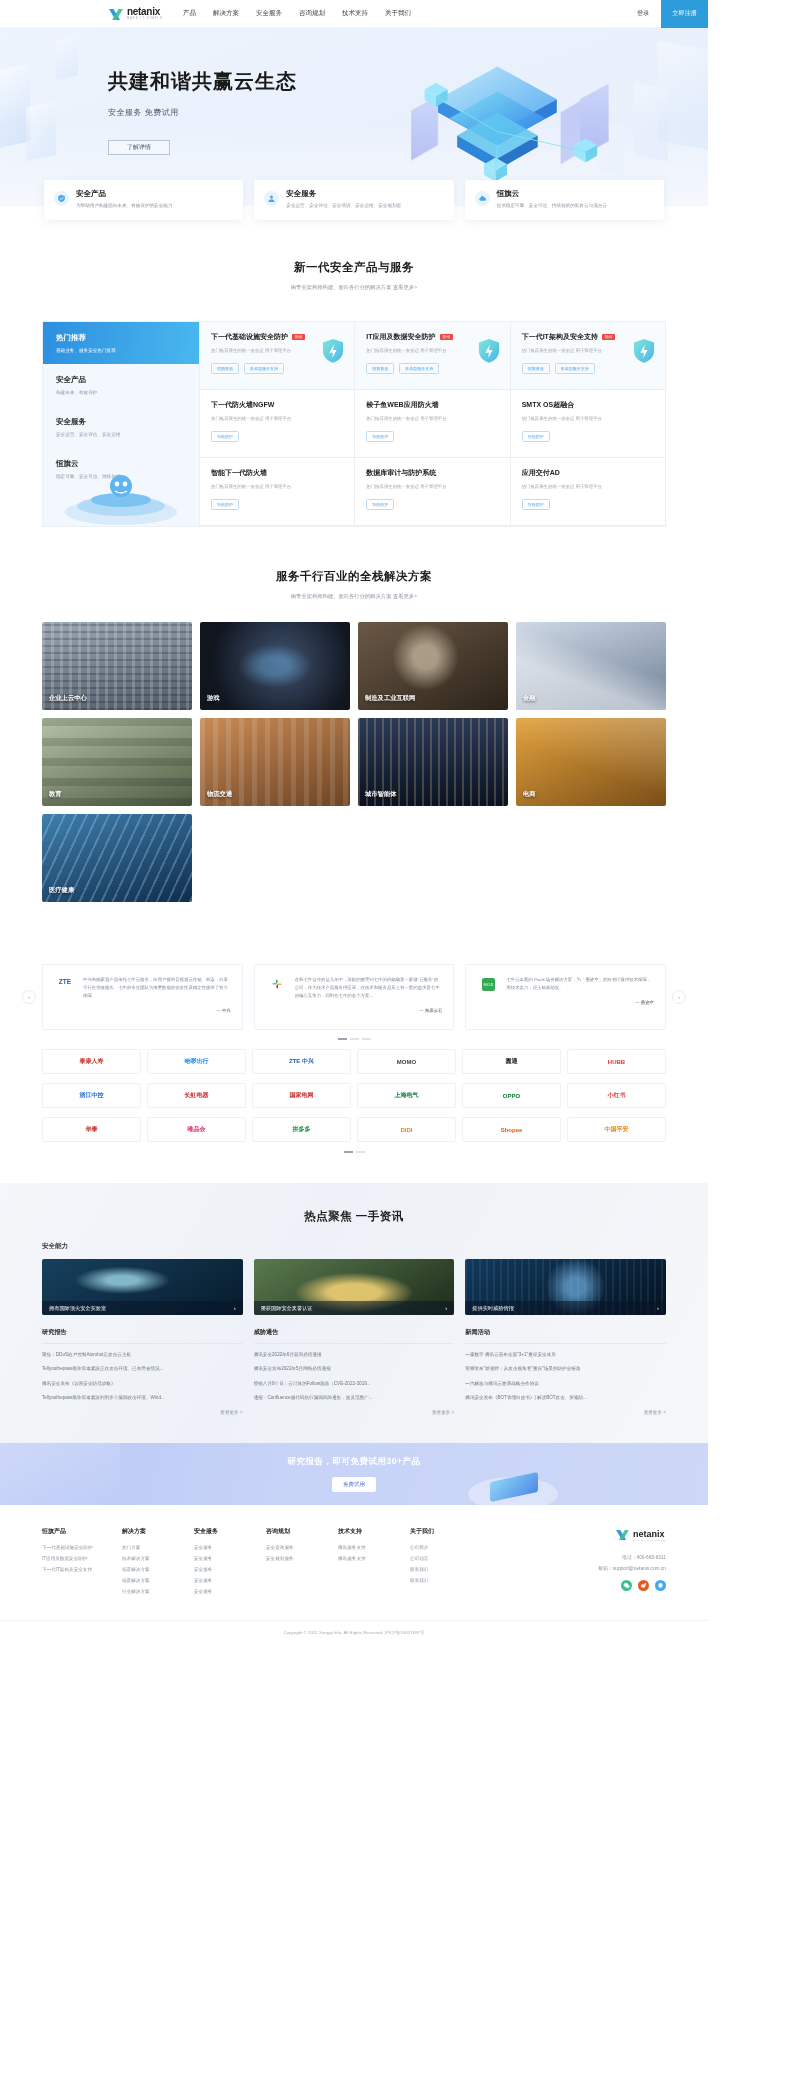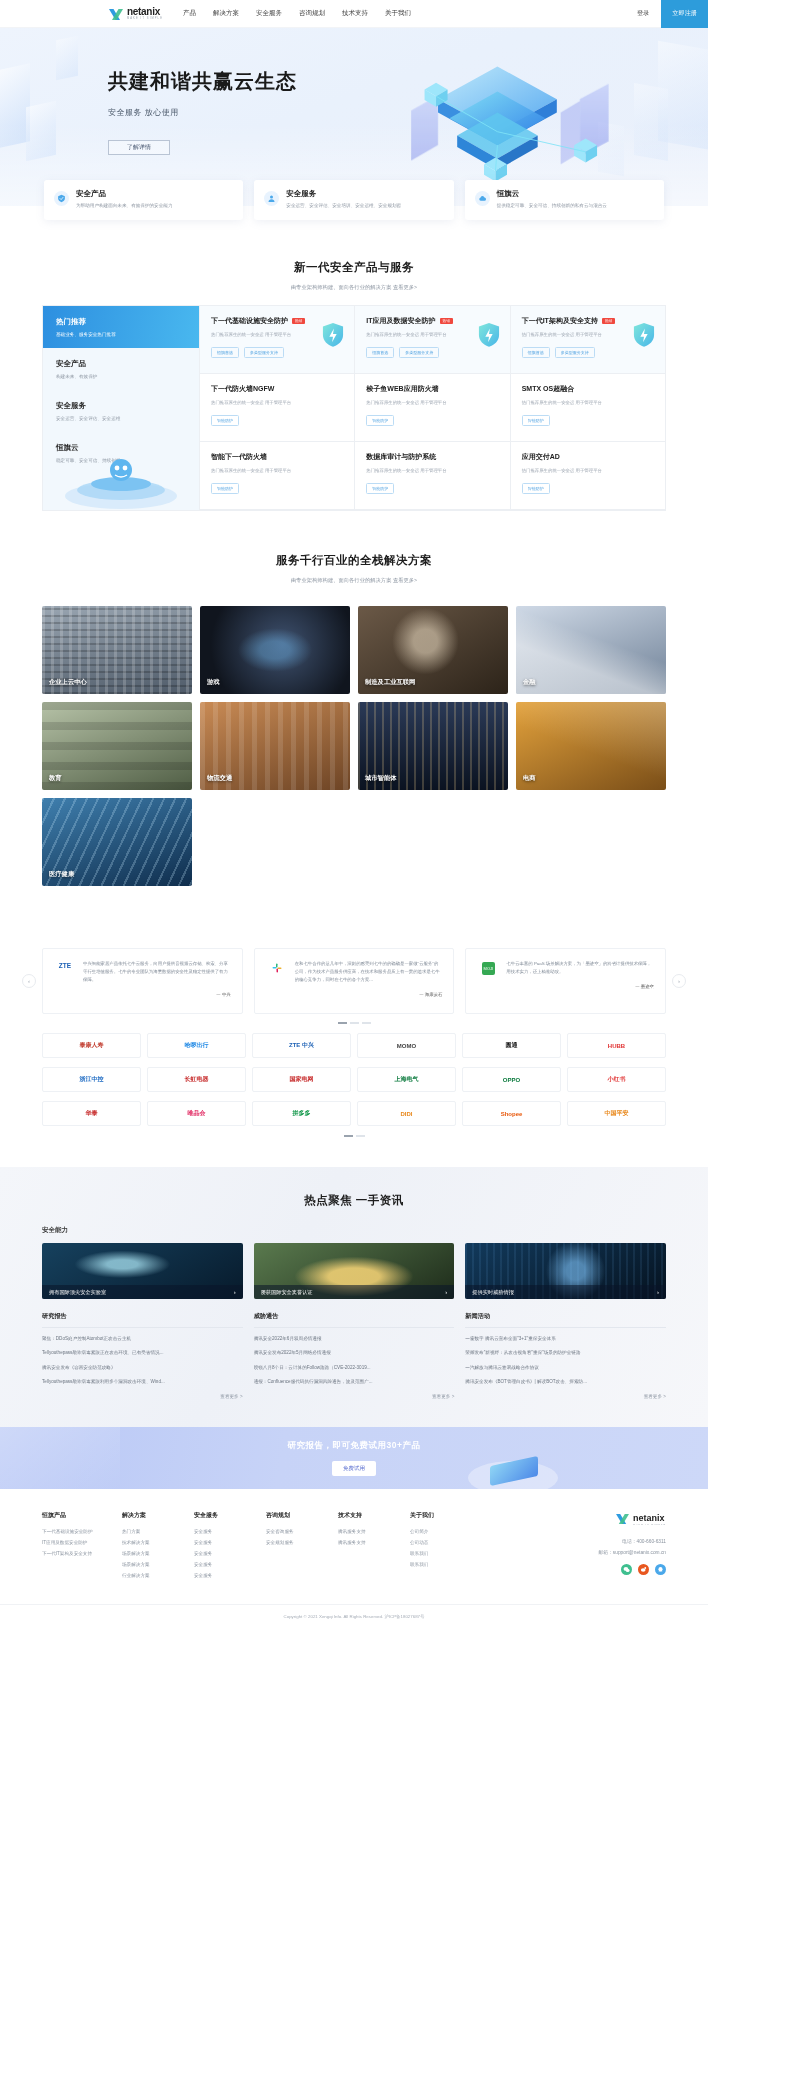--- a/index.html
+++ b/index.html
@@ -81,21 +81,21 @@
   .feat-d { font-size: 4.6px; color: #8a939f; margin-top: 4px; line-height: 1.5; }
 
   
   .sec-head { text-align: center; }
   .sec-title { font-size: 11.5px; font-weight: bold; color: #1d1d1d; letter-spacing: .5px; }
   .sec-sub { font-size: 5.3px; color: #8d96a2; margin-top: 9px; }
   .sec-sub a { color: #8d96a2; text-decoration: none; }
 
   
   .products { padding-top: 40px; }
-  .prod-grid { width: 624px; margin: 14px auto 0; display: flex; border: 1px solid #eceff3; background:#fff; }
+  .prod-grid { width: 624px; margin: 30px auto 0; display: flex; border: 1px solid #eceff3; background:#fff; }
   .prod-side { width: 156px; background: #f2f8fd; position: relative; }
   .side-item { padding: 11px 13px; }
   .side-item.active { background: linear-gradient(100deg,#2d8fe0,#49b8ef); }
   .side-item.active .si-t, .side-item.active .si-d { color: #fff; }
   .si-t { font-size: 7.5px; font-weight: bold; color: #2a2a2a; }
   .si-d { font-size: 4.6px; color: #8d96a2; margin-top: 5px; }
   .side-art { position:absolute; left: 0; right: 0; bottom: 0; height: 66px; overflow:hidden; }
   .prod-cells { flex: 1; display: grid; grid-template-columns: repeat(3,1fr); }
   .pcell { border-left: 1px solid #eceff3; border-bottom: 1px solid #eceff3; padding: 10px 11px 9px; position: relative; min-height: 68px; }
   .pcell.hot { background: #f7fbfe; }
@@ -265,21 +265,21 @@
         <g stroke="#7fe3f7" stroke-width="1" fill="none" opacity=".9">
           <path d="M46 45 L110 82"></path>
             <path d="M202 103 L110 82"></path>
             <path d="M108 123 L110 96"></path>
         </g>
       </svg>
     </div>
 
     <div class="hero-inner">
       <div class="hero-title">共建和谐共赢云生态</div>
-      <div class="hero-sub">安全服务 放心使用</div>
+      <div class="hero-sub">安全服务 免费试用</div>
       <div class="hero-btn">了解详情</div>
     </div>
   </div>
 
   <div class="feat-row">
     <div class="feat-card">
       <span class="feat-ico">
         <svg viewBox="0 0 24 24">
             <path d="M12 2 L21 6 v6 c0 5-4 8-9 10 C7 20 3 17 3 12 V6 Z" fill="#4aa8ea"></path>
             <path d="M8 12 l3 3 5-6" stroke="#fff" stroke-width="2" fill="none" stroke-linecap="round"></path>

